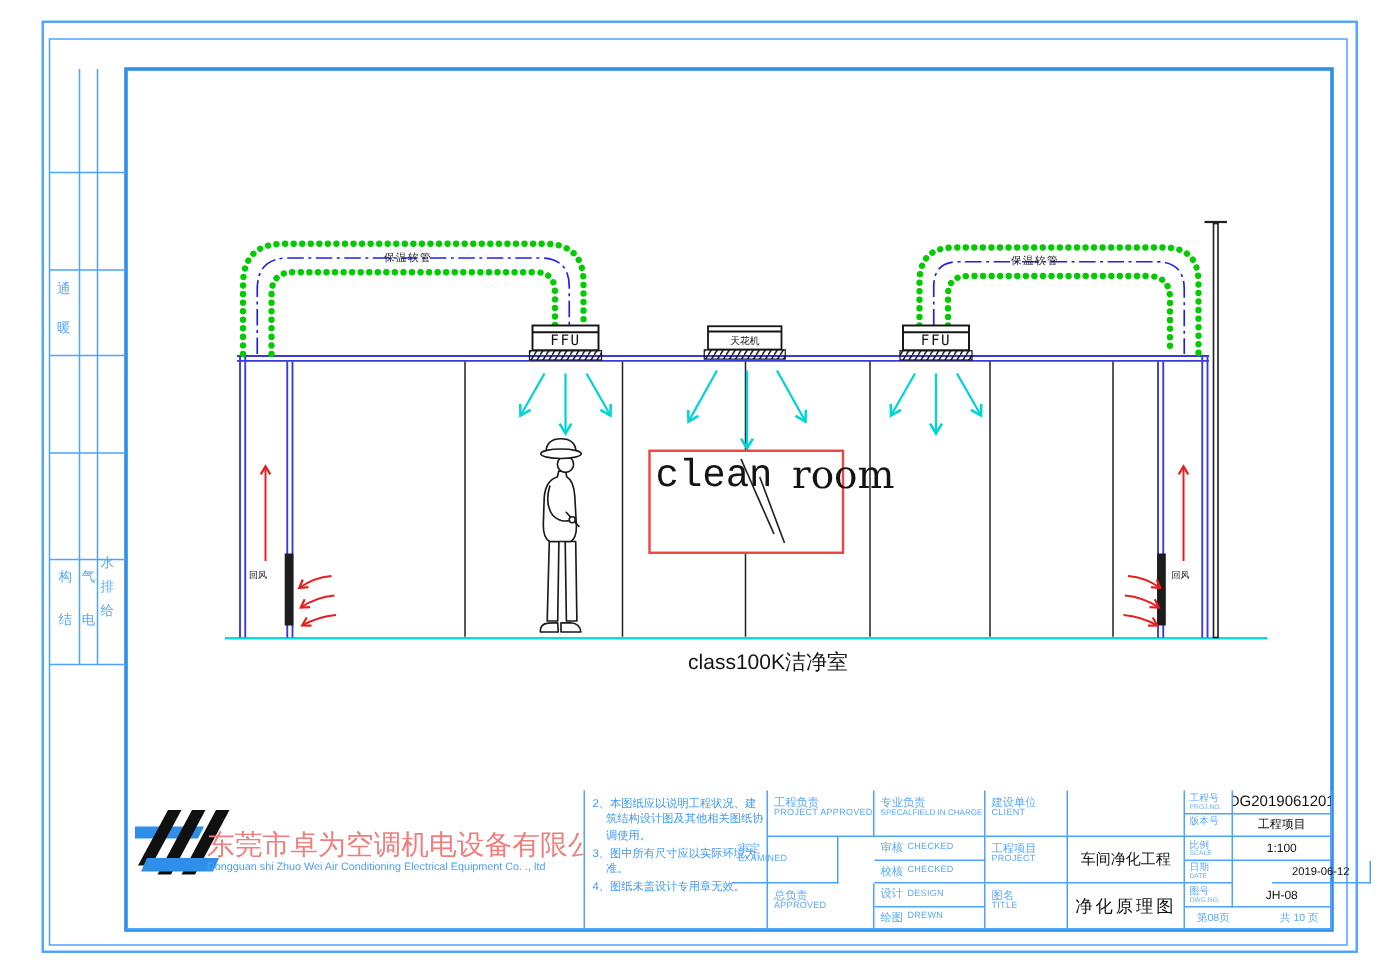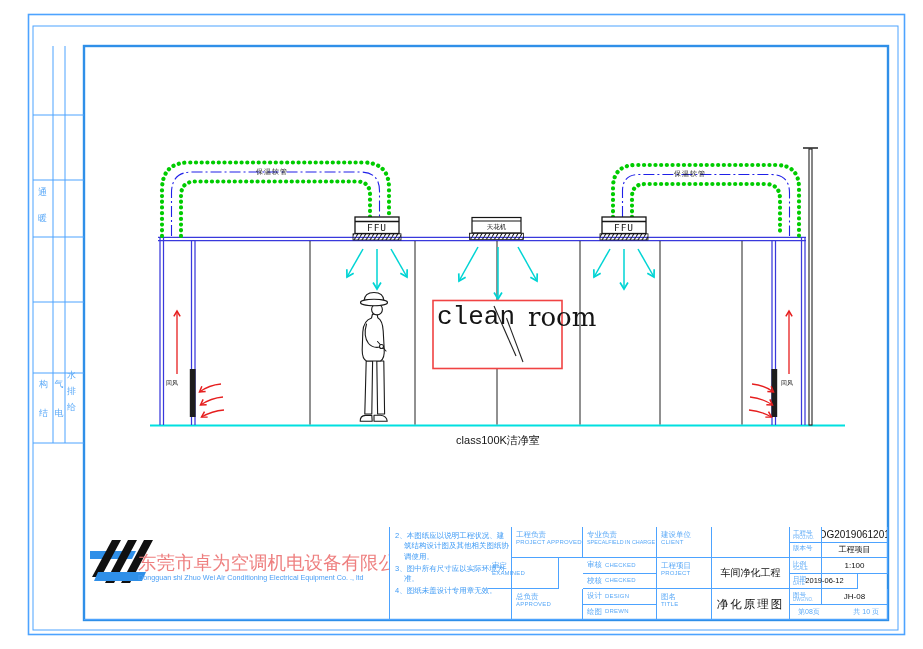--- a/index.html
+++ b/index.html
@@ -169,21 +169,21 @@
   <div class="lab" style="left:362px;top:222px;width:30px;text-align:center;font-size:9.5px;letter-spacing:1px;font-family:'DejaVu Sans Mono',monospace">FFU</div>
   <div class="lab" style="left:609px;top:222px;width:30px;text-align:center;font-size:9.5px;letter-spacing:1px;font-family:'DejaVu Sans Mono',monospace">FFU</div>
   <div class="lab" style="left:478px;top:222.5px;width:37px;text-align:center;font-size:6.5px">天花机</div>
 
   <div class="lab" style="left:166px;top:378.5px;font-size:6px">回风</div>
   <div class="lab" style="left:781px;top:378.5px;font-size:6px">回风</div>
 
   <div class="lab" style="left:437px;top:302px;font-family:Liberation Mono, monospace;font-size:26px">clean</div>
   <div class="lab" style="left:528px;top:302px;font-family:'DejaVu Serif',serif;font-size:26px">room</div>
 
-  <div class="lab" style="left:417px;top:433px;width:162px;text-align:center;font-size:11px">class100K洁净室</div>
+  <div class="lab" style="left:431px;top:433px;width:162px;text-align:center;font-size:14px">class100K洁净室</div>
 
   <div class="tcell" style="left:84px;top:527px;width:306px;height:93px;padding:0">
     <svg class="abs" style="left:6px;top:10px" width="86" height="52" viewBox="0 0 86 52">
       <polygon points="0,14 46,14 42,22 0,22" fill="#2f8fe8"></polygon>
       <polygon points="2,40 22,3 31,3 11,40" fill="#101010"></polygon>
       <polygon points="15,46 38,3 47,3 24,46" fill="#101010"></polygon>
       <polygon points="31,46 54,3 63,3 40,46" fill="#101010"></polygon>
       <polygon points="8,35 56,35 52,44 4,44" fill="#2f8fe8"></polygon>
     </svg>
     <div class="abs" style="left:54px;top:23px;width:256px;font-size:18.5px;color:#ee7f7f;white-space:nowrap">东莞市卓为空调机电设备有限公司</div>
@@ -262,21 +262,21 @@
   <div class="tcell lblu" style="left:790px;top:558px;width:32px;height:15.5px;padding:1.5px 0 0 3px">
     <div class="icn">比例</div>
     <div class="isub">SCALE</div>
   </div>
   <div class="tcell valcell" style="left:822px;top:558px;width:66px;height:15.5px;font-size:8px">1:100</div>
 
   <div class="tcell lblu" style="left:790px;top:573.5px;width:32px;height:15.5px;padding:1.5px 0 0 3px">
     <div class="icn">日期</div>
     <div class="isub">DATE</div>
   </div>
-  <div class="tcell valcell" style="left:792px;top:573.5px;width:66px;height:15.5px;font-size:7.5px">2019-06-12</div>
+  <div class="tcell valcell" style="left:848px;top:573.5px;width:66px;height:15.5px;font-size:7.5px">2019-06-12</div>
 
   <div class="tcell lblu" style="left:790px;top:589px;width:32px;height:15.5px;padding:1.5px 0 0 3px">
     <div class="icn">图号</div>
     <div class="isub">DWG.NO.</div>
   </div>
   <div class="tcell valcell" style="left:822px;top:589px;width:66px;height:15.5px;font-size:8px">JH-08</div>
 
   <div class="tcell lblu footerrow" style="left:790px;top:604.5px;width:98px;height:15.5px;font-size:7px">
     <span>第08页</span>
     <span>共 10 页</span>

